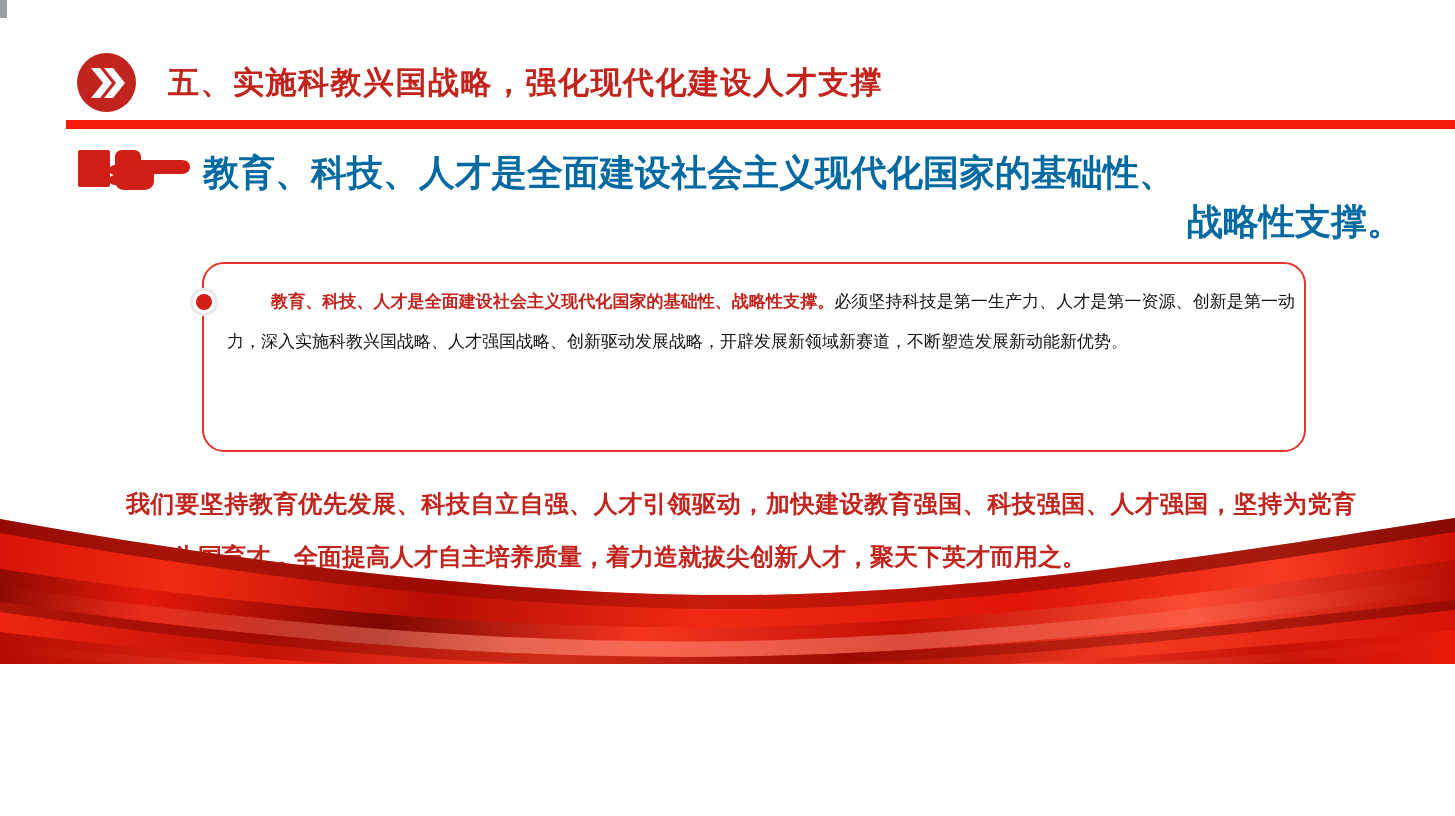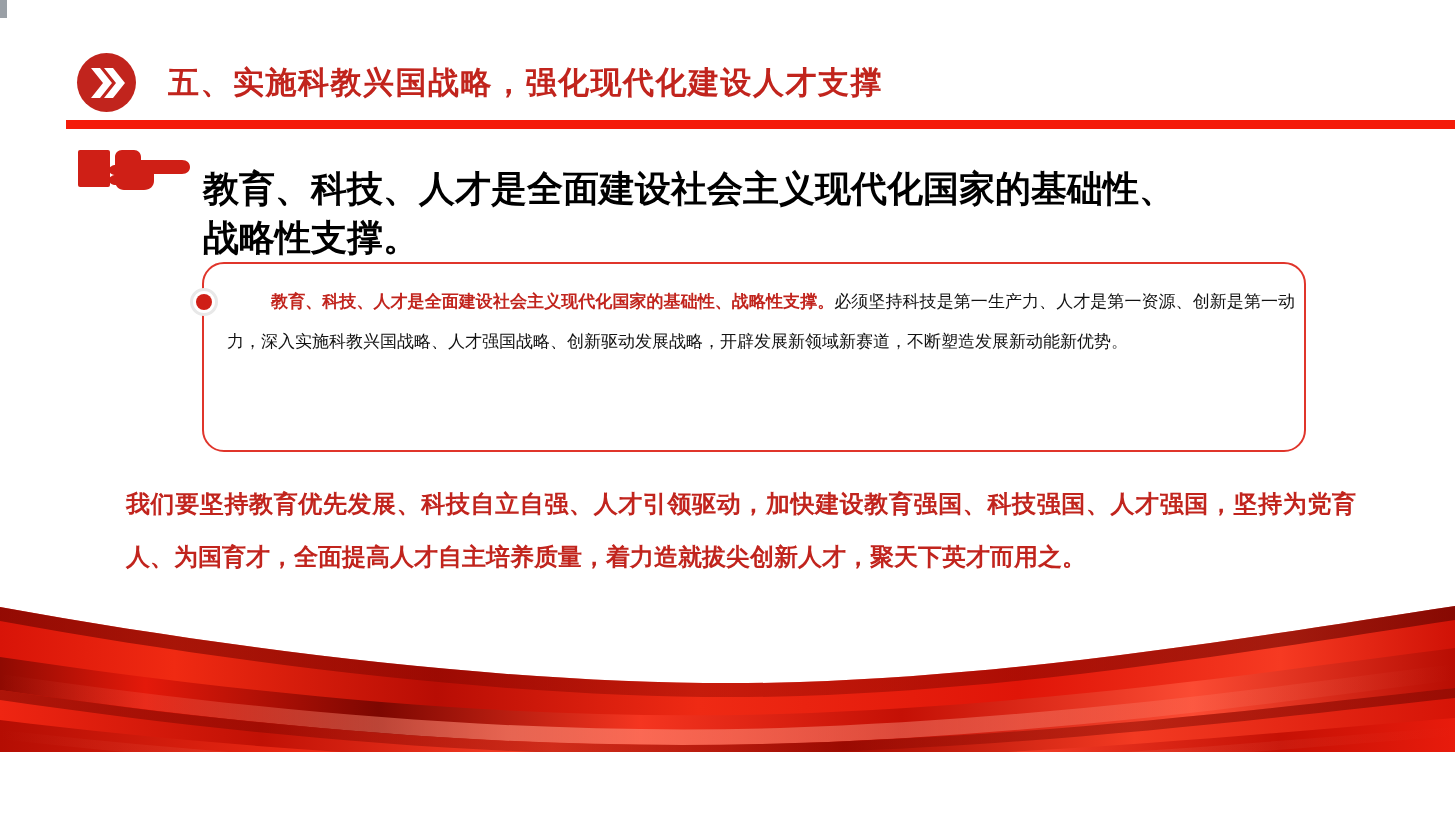--- a/index.html
+++ b/index.html
@@ -8,21 +8,21 @@
     width: 1455px;
     height: 816px;
     overflow: hidden;
     background: #ffffff;
     font-family: "Liberation Sans", sans-serif;
   }
 
   #slide {
     position: relative;
     width: 1455px;
-    height: 752px;
+    height: 664px;
     background: #ffffff;
     overflow: hidden;
   }
 
   
   .corner-accent {
     position: absolute;
     left: 0; top: 0;
     width: 7px; height: 18px;
     background: #9aa0a6;
@@ -74,26 +74,25 @@
   }
   .hand-icon svg { display: block; }
 
   
   .main-heading {
     position: absolute;
     left: 203px; top: 148px;
     width: 1200px;
     font-size: 36px;
     font-weight: bold;
-    color: #000000;
+    color: #0369a1;
     line-height: 49px;
     letter-spacing: 0px;
-    margin-top: 16px;
-  }
-  .main-heading .ln2 { display: block; }
+  }
+  .main-heading .ln2 { display: block; text-align: right; }
 
   
   .quote-box {
     position: absolute;
     left: 202px; top: 262px;
     width: 1104px; height: 190px;
     border: 2.5px solid #e0352b;
     border-radius: 22px;
     background: #ffffff;
   }

